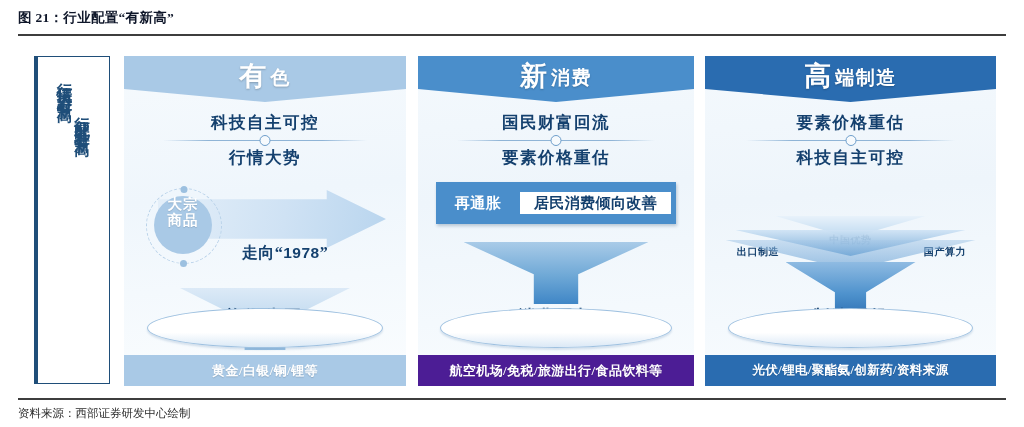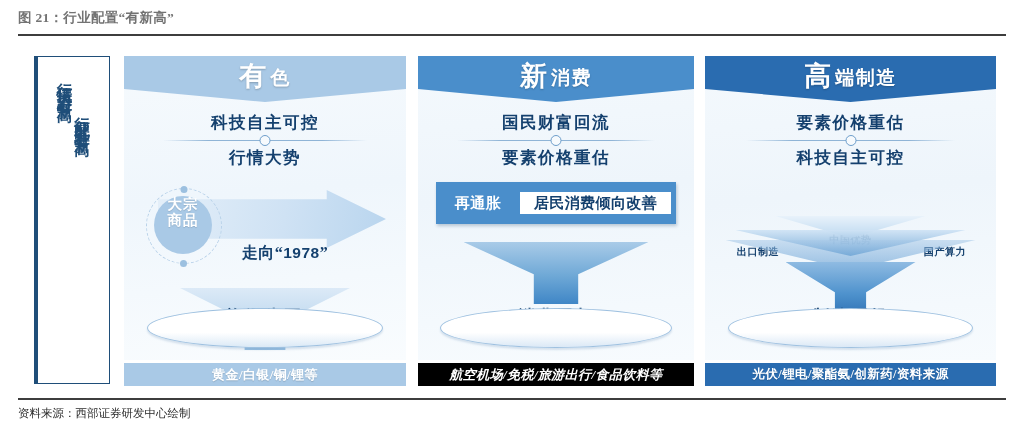--- a/index.html
+++ b/index.html
@@ -6,21 +6,21 @@
   body{
     width:1024px;height:427px;background:#ffffff;
     font-family:"Liberation Serif","DejaVu Serif",serif;
     overflow:hidden;position:relative;
   }
   .page{position:absolute;inset:0;}
 
   
   .caption{
     position:absolute;left:18px;top:9px;
-    font-size:13.5px;font-weight:bold;color:#737373;
+    font-size:13.5px;font-weight:bold;color:#0f172a;
     letter-spacing:.3px;white-space:nowrap;
   }
   .rule-top{
     position:absolute;left:18px;right:18px;top:34px;
     height:1.6px;background:#3d3d3d;
   }
   .rule-bottom{
     position:absolute;left:18px;right:18px;top:398px;
     height:1.6px;background:#3d3d3d;
   }
@@ -204,28 +204,28 @@
     box-shadow:0 2px 2px rgba(60,110,160,.18);
   }
   .plate-label{
     position:absolute;left:0;right:0;bottom:32px;text-align:center;
     font-size:17px;font-weight:bold;color:#14406e;letter-spacing:2px;
     font-family:"Liberation Serif","DejaVu Serif",serif;
   }
 
   
   .foot{
-    position:absolute;left:0;right:0;bottom:0;height:23px;
+    position:absolute;left:0;right:0;bottom:0;height:31px;
     display:flex;align-items:center;justify-content:center;
     color:#ffffff;font-size:13px;font-weight:bold;letter-spacing:.4px;
     font-family:"Liberation Serif","DejaVu Serif",serif;
     text-shadow:0 1px 1px rgba(0,0,0,.15);white-space:nowrap;
   }
   .col1 .foot{background:#a9c9e6;}
-  .col2 .foot{background:#000000;font-style:italic;}
+  .col2 .foot{background:#4c1d95;}
   .col3 .foot{background:#2a6cb0;font-size:12.5px;}
 </style>
 </head>
 <body>
 
 <div class="page">
 
   <div class="caption">图 21：行业配置“有新高”</div>
   <div class="rule-top"></div>
 

